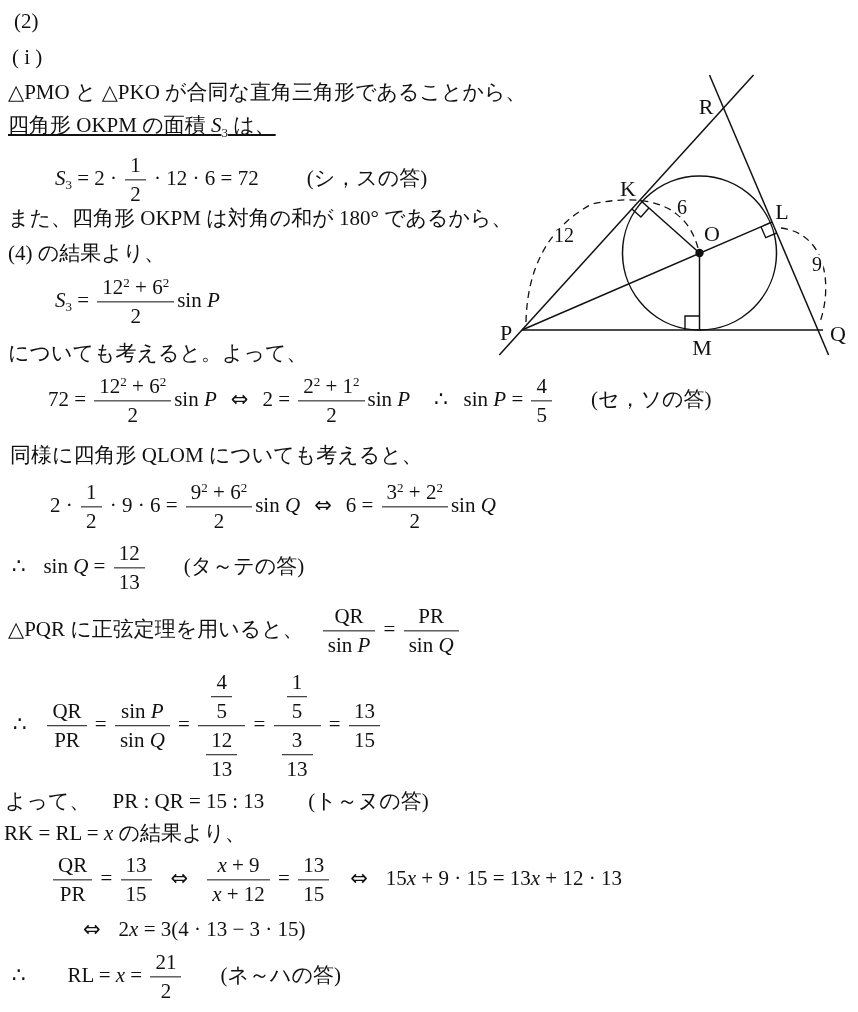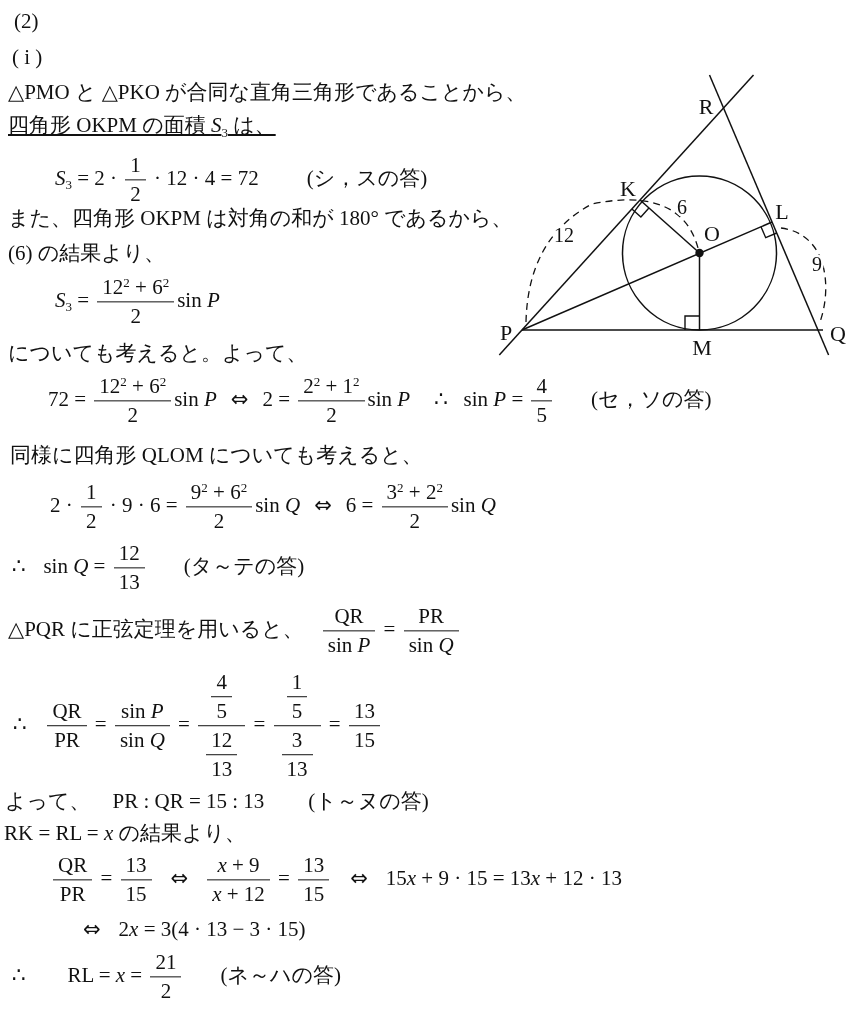--- a/index.html
+++ b/index.html
@@ -30,23 +30,23 @@
 </head>
 <body>
 
 <div class="page">
 
   <div id="text-layer">
       <div class="line" style="left: 14px; top: 8px;"><span class="txt">(2)</span></div>
       <div class="line" style="left: 12px; top: 44px;"><span class="txt">( i )</span></div>
       <div class="line" style="left: 8px; top: 79px;"><span class="sym">△</span><span class="txt">PMO と </span><span class="sym">△</span><span class="txt">PKO が合同な直角三角形であることから、</span></div>
       <div class="line" style="left: 8px; top: 112px; text-decoration: underline;"><span class="txt">四角形 OKPM の面積 </span><span class="it">S</span><span class="sub">3</span><span class="txt"> は、</span></div>
-      <div class="line vcenter" style="left: 55px; top: 172px; margin-top: 8px;"><span class="it">S</span><span class="sub">3</span><span class="rm"> = 2 · </span><span class="frac"><span class="num"><span class="rm">1</span></span><span class="den"><span class="rm">2</span></span></span><span class="rm"> · 12 · 4 = 72</span><span class="sp" style="width: 48px;"></span><span class="txt">(シ，スの答)</span></div>
+      <div class="line vcenter" style="left: 55px; top: 172px; margin-top: 8px;"><span class="it">S</span><span class="sub">3</span><span class="rm"> = 2 · </span><span class="frac"><span class="num"><span class="rm">1</span></span><span class="den"><span class="rm">2</span></span></span><span class="rm"> · 12 · 6 = 72</span><span class="sp" style="width: 48px;"></span><span class="txt">(シ，スの答)</span></div>
       <div class="line" style="left: 8px; top: 205px;"><span class="txt">また、四角形 OKPM は対角の和が 180° であるから、</span></div>
-      <div class="line" style="left: 8px; top: 240px;"><span class="txt">(6) の結果より、</span></div>
+      <div class="line" style="left: 8px; top: 240px;"><span class="txt">(4) の結果より、</span></div>
       <div class="line vcenter" style="left: 55px; top: 302px;"><span class="it">S</span><span class="sub">3</span><span class="rm"> = </span><span class="frac"><span class="num"><span class="rm">12</span><span class="sup">2</span><span class="rm"> + 6</span><span class="sup">2</span></span><span class="den"><span class="rm">2</span></span></span><span class="rm">sin </span><span class="it">P</span></div>
       <div class="line" style="left: 8px; top: 340px;"><span class="txt">についても考えると。よって、</span></div>
       <div class="line vcenter" style="left: 48px; top: 401px;"><span class="rm">72 = </span><span class="frac"><span class="num"><span class="rm">12</span><span class="sup">2</span><span class="rm"> + 6</span><span class="sup">2</span></span><span class="den"><span class="rm">2</span></span></span><span class="rm">sin </span><span class="it">P</span><span class="sp" style="width: 14px;"></span><span class="sym">⇔</span><span class="sp" style="width: 14px;"></span><span class="rm">2 = </span><span class="frac"><span class="num"><span class="rm">2</span><span class="sup">2</span><span class="rm"> + 1</span><span class="sup">2</span></span><span class="den"><span class="rm">2</span></span></span><span class="rm">sin </span><span class="it">P</span><span class="sp" style="width: 24px;"></span><span class="sym">∴</span><span class="sp" style="width: 16px;"></span><span class="rm">sin </span><span class="it">P</span><span class="rm"> = </span><span class="frac"><span class="num"><span class="rm">4</span></span><span class="den"><span class="rm">5</span></span></span><span class="sp" style="width: 36px;"></span><span class="txt">(セ，ソの答)</span></div>
       <div class="line" style="left: 10px; top: 442px;"><span class="txt">同様に四角形 QLOM についても考えると、</span></div>
       <div class="line vcenter" style="left: 50px; top: 507px;"><span class="rm">2 · </span><span class="frac"><span class="num"><span class="rm">1</span></span><span class="den"><span class="rm">2</span></span></span><span class="rm"> · 9 · 6 = </span><span class="frac"><span class="num"><span class="rm">9</span><span class="sup">2</span><span class="rm"> + 6</span><span class="sup">2</span></span><span class="den"><span class="rm">2</span></span></span><span class="rm">sin </span><span class="it">Q</span><span class="sp" style="width: 14px;"></span><span class="sym">⇔</span><span class="sp" style="width: 14px;"></span><span class="rm">6 = </span><span class="frac"><span class="num"><span class="rm">3</span><span class="sup">2</span><span class="rm"> + 2</span><span class="sup">2</span></span><span class="den"><span class="rm">2</span></span></span><span class="rm">sin </span><span class="it">Q</span></div>
       <div class="line vcenter" style="left: 12px; top: 568px;"><span class="sym">∴</span><span class="sp" style="width: 18px;"></span><span class="rm">sin </span><span class="it">Q</span><span class="rm"> = </span><span class="frac"><span class="num"><span class="rm">12</span></span><span class="den"><span class="rm">13</span></span></span><span class="sp" style="width: 36px;"></span><span class="txt">(タ～テの答)</span></div>
       <div class="line vcenter" style="left: 8px; top: 631px;"><span class="sym">△</span><span class="txt">PQR に正弦定理を用いると、</span><span class="sp" style="width: 16px;"></span><span class="frac"><span class="num"><span class="rm">QR</span></span><span class="den"><span class="rm">sin </span><span class="it">P</span></span></span><span class="rm"> = </span><span class="frac"><span class="num"><span class="rm">PR</span></span><span class="den"><span class="rm">sin </span><span class="it">Q</span></span></span></div>
       <div class="line vcenter" style="left: 13px; top: 726px;"><span class="sym">∴</span><span class="sp" style="width: 18px;"></span><span class="frac"><span class="num"><span class="rm">QR</span></span><span class="den"><span class="rm">PR</span></span></span><span class="rm"> = </span><span class="frac"><span class="num"><span class="rm">sin </span><span class="it">P</span></span><span class="den"><span class="rm">sin </span><span class="it">Q</span></span></span><span class="rm"> = </span><span class="frac"><span class="num"><span class="frac"><span class="num"><span class="rm">4</span></span><span class="den"><span class="rm">5</span></span></span></span><span class="den"><span class="frac"><span class="num"><span class="rm">12</span></span><span class="den"><span class="rm">13</span></span></span></span></span><span class="rm"> = </span><span class="frac"><span class="num"><span class="frac"><span class="num"><span class="rm">1</span></span><span class="den"><span class="rm">5</span></span></span></span><span class="den"><span class="frac"><span class="num"><span class="rm">3</span></span><span class="den"><span class="rm">13</span></span></span></span></span><span class="rm"> = </span><span class="frac"><span class="num"><span class="rm">13</span></span><span class="den"><span class="rm">15</span></span></span></div>
       <div class="line" style="left: 5px; top: 788px;"><span class="txt">よって、</span><span class="sp" style="width: 22px;"></span><span class="rm">PR : QR = 15 : 13</span><span class="sp" style="width: 44px;"></span><span class="txt">(ト～ヌの答)</span></div>
       <div class="line" style="left: 4px; top: 820px;"><span class="rm">RK = RL = </span><span class="it">x</span><span class="txt"> の結果より、</span></div>

